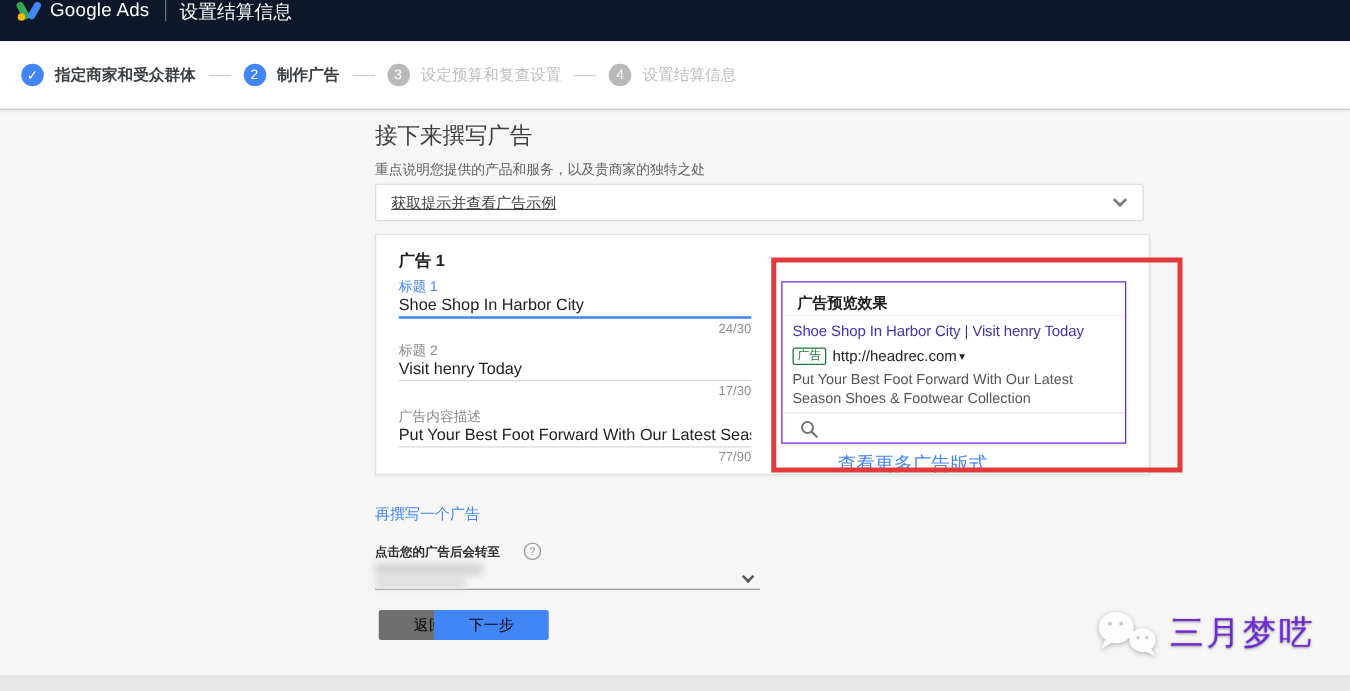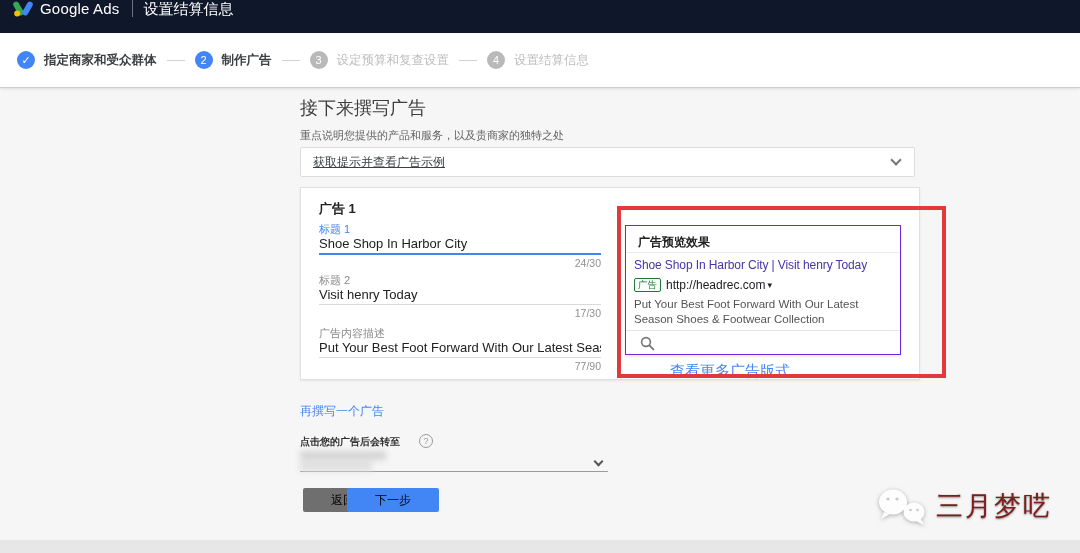--- a/index.html
+++ b/index.html
@@ -82,21 +82,21 @@
   .blur-block .b2 { position:absolute; left:2px; top:13px; width:72px; height:9px; background:#dedede; }
 
   .btn { position:absolute; top:488px; height:24px; border:none; border-radius:2px; color:#000000; font-size:12px;
          font-family:Liberation Mono, monospace; padding:0 28px; cursor:pointer; }
   .btn-back { left:303px; background:#6f6f6f; }
   .btn-next { left:347px; background:#4285f4; }
 
   
   .watermark { position:absolute; left:876px; top:486px; display:flex; align-items:center; z-index:7; }
   .watermark svg { filter:drop-shadow(0 1px 2px rgba(110,110,110,.55)); }
-  .wm-text { margin-left:8px; font-size:27px; color:#7f1d1d; letter-spacing:2px;
+  .wm-text { margin-left:8px; font-size:27px; color:#6d28d9; letter-spacing:2px;
              text-shadow:0 1px 2px rgba(110,110,110,.75), 0 0 1px rgba(150,150,150,.6);text-align:right; }
 
   .bottom-strip { position:absolute; left:0; top:540px; width:1080px; height:13px; background:#e7e7e7; }
 </style>
 </head>
 <body>
 
 <div id="stage">
 
   <div class="topbar">

